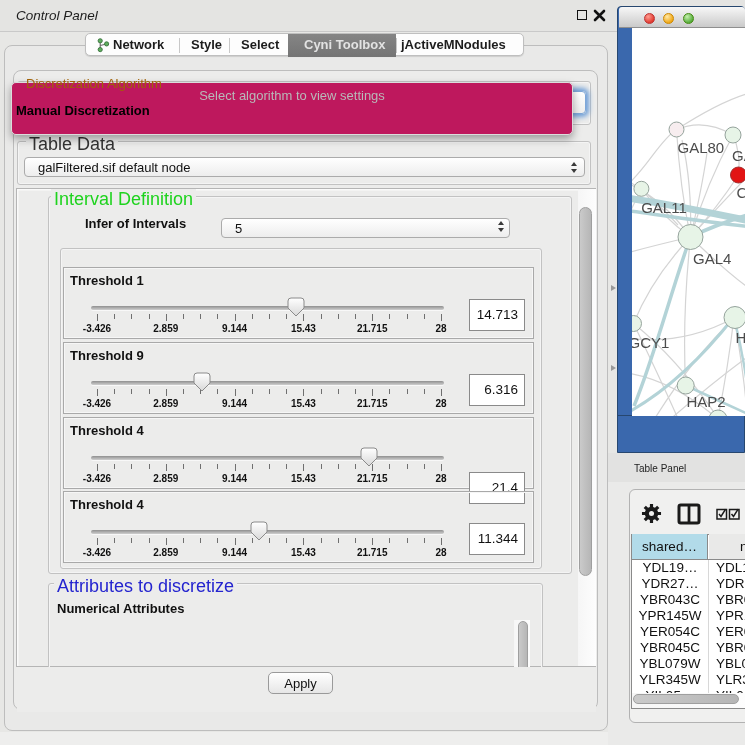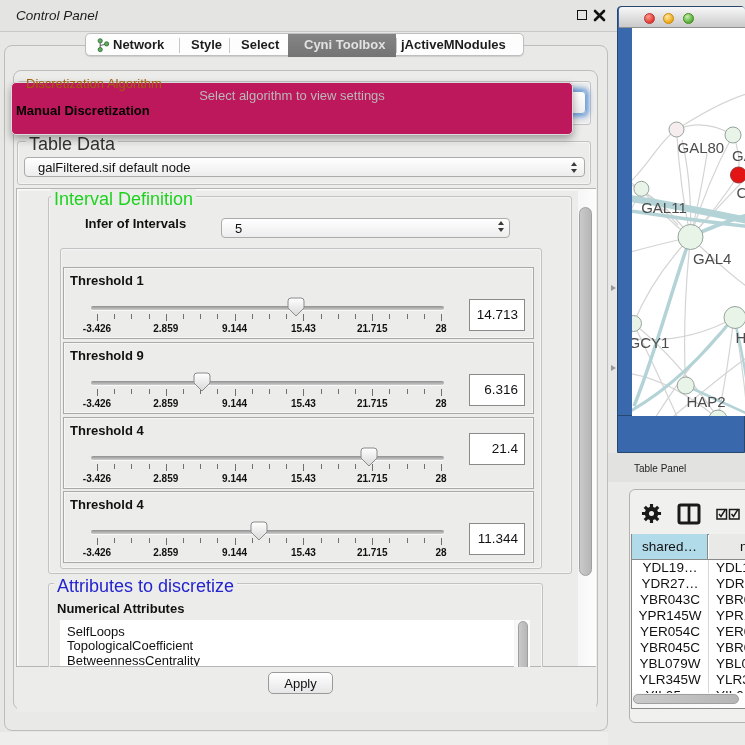--- a/index.html
+++ b/index.html
@@ -221,21 +221,21 @@
     <div class="tlab" style="left:411.0px;top:473px">28</div>
     <svg class="abs" style="left:360.0px;top:447px" width="18" height="20" viewBox="0 0 18 20">
 <defs>
         <linearGradient id="kg417" x1="0" y1="0" x2="0" y2="1">
           <stop offset="0" stop-color="#ffffff"></stop>
           <stop offset="1" stop-color="#d8d8d8"></stop>
         </linearGradient>
       </defs>
 <path d="M 4,1 h 10 a 3 3 0 0 1 3 3 v 7 l -8 8 l -8 -8 v -7 a 3 3 0 0 1 3 -3 z" fill="url(#kg417)" stroke="#8a8a8a" stroke-width="1"></path>
     </svg>
-<div class="vbox" style="top:433px">21.4</div>
+<div class="vbox" style="top:472px">21.4</div>
     <div class="tpanel" style="top:491px"></div>
 <div class="btxt" style="left:70px;top:497px;font-size:13px">Threshold 4</div>
 <div class="track" style="top:530px"></div>
 <div class="tick" style="left:97.0px;top:538px;height:7px"></div>
     <div class="tick" style="left:114.2px;top:538px;height:5px"></div>
     <div class="tick" style="left:131.4px;top:538px;height:5px"></div>
     <div class="tick" style="left:148.6px;top:538px;height:5px"></div>
     <div class="tick" style="left:165.8px;top:538px;height:7px"></div>
     <div class="tick" style="left:183.0px;top:538px;height:5px"></div>
     <div class="tick" style="left:200.2px;top:538px;height:5px"></div>
@@ -266,25 +266,20 @@
           <stop offset="1" stop-color="#d8d8d8"></stop>
         </linearGradient>
       </defs>
 <path d="M 4,1 h 10 a 3 3 0 0 1 3 3 v 7 l -8 8 l -8 -8 v -7 a 3 3 0 0 1 3 -3 z" fill="url(#kg491)" stroke="#8a8a8a" stroke-width="1"></path>
     </svg>
 <div class="vbox" style="top:523px">11.344</div>
 
 <div class="group" style="left:48px;top:583px;width:495px;height:90px"></div>
 <div class="gtitle" style="left:54px;top:576px;color:#2424cf">Attributes to discretize</div>
 <div class="btxt" style="left:57px;top:601px;font-size:13px">Numerical Attributes</div>
-<div id="attrlist">
-      <div>SelfLoops</div>
-      <div>TopologicalCoefficient</div>
-      <div>BetweennessCentrality</div>
-    </div>
 <div class="sbtrack" style="left:514px;top:620px;width:16px;height:47px"></div>
 <div class="sbthumb" style="left:518px;top:621px;width:10px;height:55px"></div>
 <div class="abs" style="left:17px;top:667px;width:579px;height:45px;background:#ececeb"></div>
 
 <div class="sbtrack" style="left:578px;top:189px;width:18px;height:477px"></div>
 <div class="sbthumb" style="left:579px;top:207px;width:13px;height:369px"></div>
 
 <div id="applybtn">Apply</div>
 
 <div class="tabbar" style="left:85px;top:33px;width:439px">

